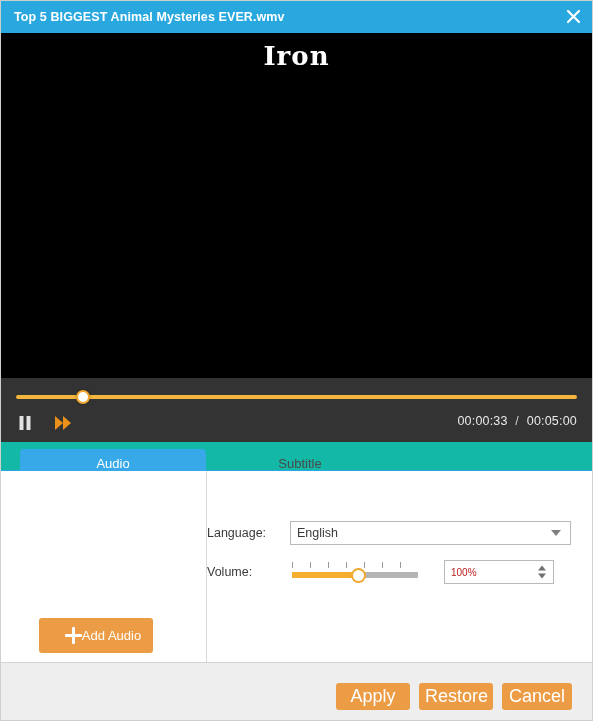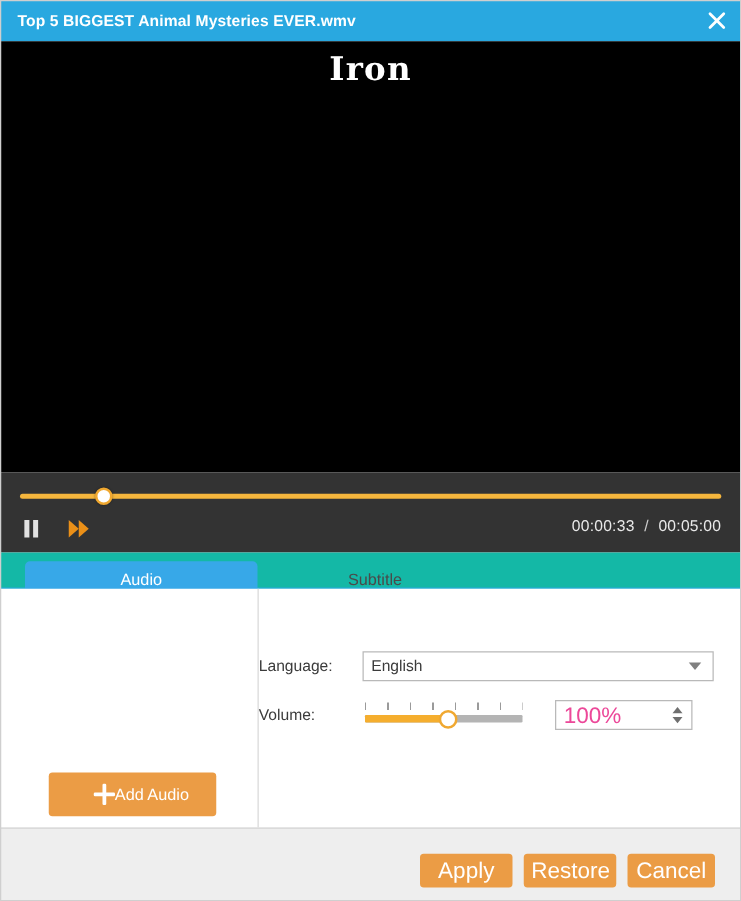--- a/index.html
+++ b/index.html
@@ -291,21 +291,21 @@
   .remove-x {
     color: #e8400f;
     font-size: 14px;
     font-weight: bold;
     line-height: 1;
     cursor: pointer;
   }
   .add-audio-btn {
     position: absolute;
     left: 39px; top: 147px;
-    width: 134px;
+    width: 114px;
     height: 35px;
     background: #eb9c45;
     border: none;
     border-radius: 3px;
     color: #ffffff;
     font-size: 13px;
     font-family: "Liberation Sans", sans-serif;
     display: flex;
     align-items: center;
     justify-content: center;
@@ -419,22 +419,22 @@
     width: 110px;
     height: 24px;
     border: 1px solid #b9b9b9;
     background: #ffffff;
     box-sizing: border-box;
     display: flex;
     align-items: center;
     margin-left: 26px;
   }
   .spin-value {
-    font-size: 18px;
-    color: #ec4899;
+    font-size: 10px;
+    color: #b91c1c;
     padding-left: 6px;
   }
   .spin-arrows {
     position: absolute;
     right: 7px; top: 50%;
     transform: translateY(-50%);
     display: flex;
     flex-direction: column;
     gap: 3px;
     cursor: pointer;

